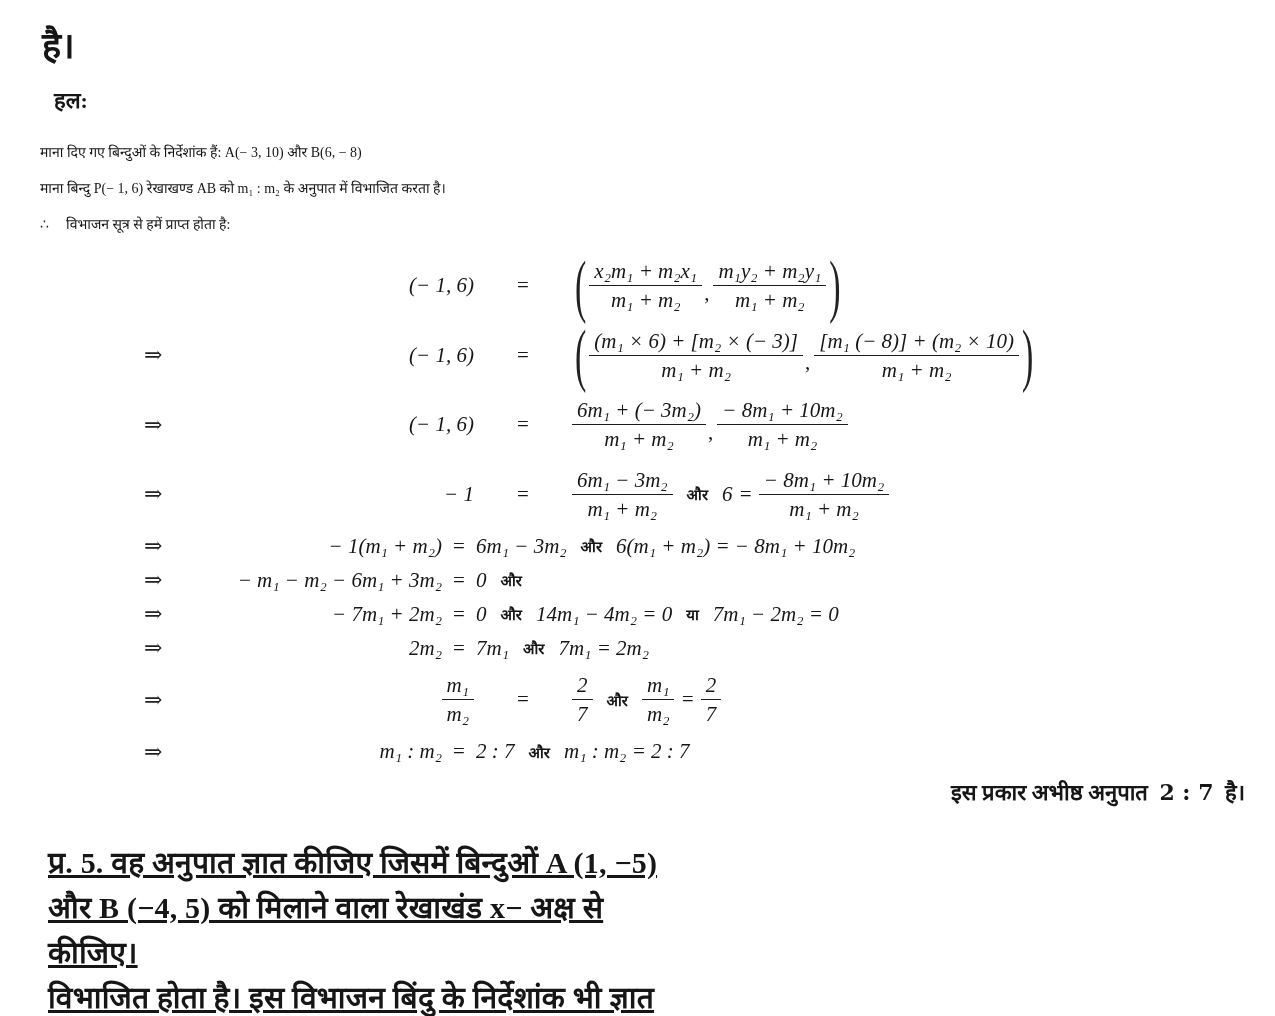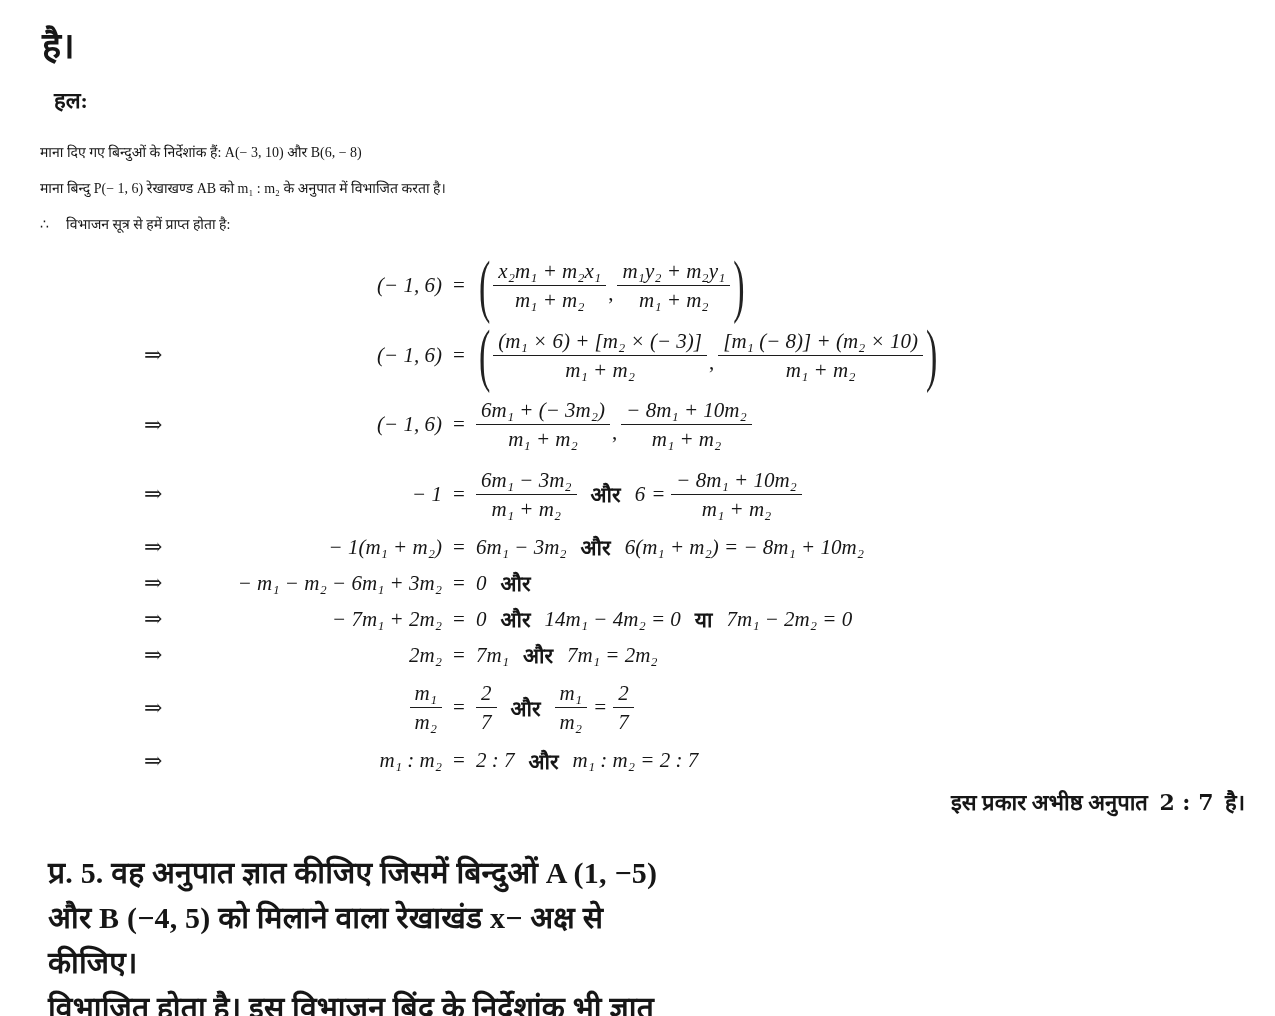--- a/index.html
+++ b/index.html
@@ -33,21 +33,21 @@
   .therefore{display:inline-block;width:26px;}
 
   
   .eqs{margin-top:8px;font-size:21px;}
   .eq-row{
     display:grid;
     grid-template-columns:58px 240px 34px auto;
     align-items:center;
     margin-left:104px;
   }
-  .eq-row.tall{padding:7px 0;}
+  .eq-row.tall{padding:7px 0;gap:32px;}
   .eq-row.short{padding:4px 0;}
   .arrow-cell{font-size:22px;color:#222;}
   .lhs{text-align:right;font-style:italic;white-space:nowrap;}
   .eqsign{text-align:center;}
   .rhs{display:flex;align-items:center;white-space:nowrap;font-style:italic;}
   .frac{
     display:inline-block;vertical-align:middle;
     text-align:center;line-height:1.25;
   }
   .frac .num{display:block;padding:0 5px 1px 5px;border-bottom:1.6px solid #1c1c1c;}
@@ -57,42 +57,42 @@
     transform:scaleY(2.05);
     font-size:34px;font-weight:300;
     font-style:normal;
     margin:0 3px;line-height:1;
     color:#222;
   }
   .comma{align-self:flex-end;margin:0 4px 8px 2px;font-style:normal;}
   .connector{
     font-style:normal;font-weight:600;
     margin:0 14px;
-    font-size:21px;
+    font-size:15px;
   }
   .inline-eq{margin:0 6px;}
   .frac-lhs{display:flex;justify-content:flex-end;align-items:center;}
 
   
   .conclusion{
     margin:6px 0 0 104px;
     font-size:22px;font-weight:600;
     line-height:34px;
     text-align:right;
   }
   .conclusion .ratio{font-family:"DejaVu Serif",serif;font-weight:700;margin:0 6px;}
 
   
   .question{
     margin:30px 0 0 8px;
     font-size:30px;font-weight:700;
     line-height:45px;
     letter-spacing:0.2px;
   }
-  .q-line{white-space:nowrap;}
+  .q-line{white-space:nowrap;text-decoration:underline;}
 </style>
 </head>
 <body>
 
 <div class="page">
 
   <div class="top-word">है।</div>
 
   <div class="sol">
     <div class="sol-label">हल:</div>

